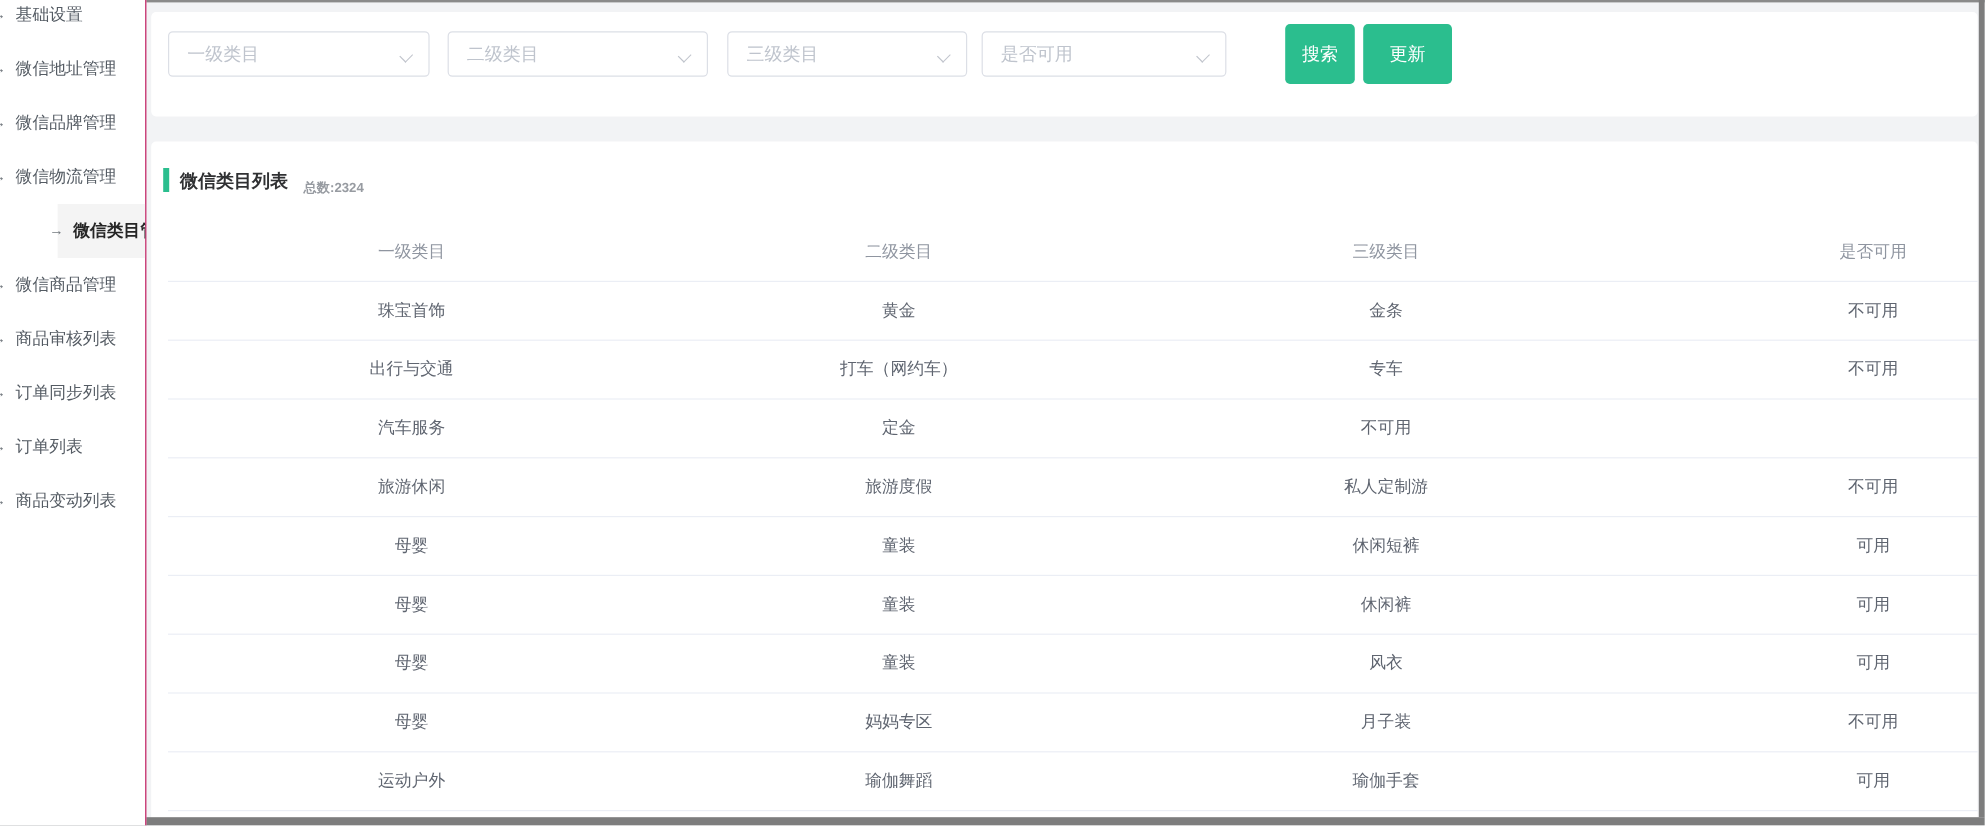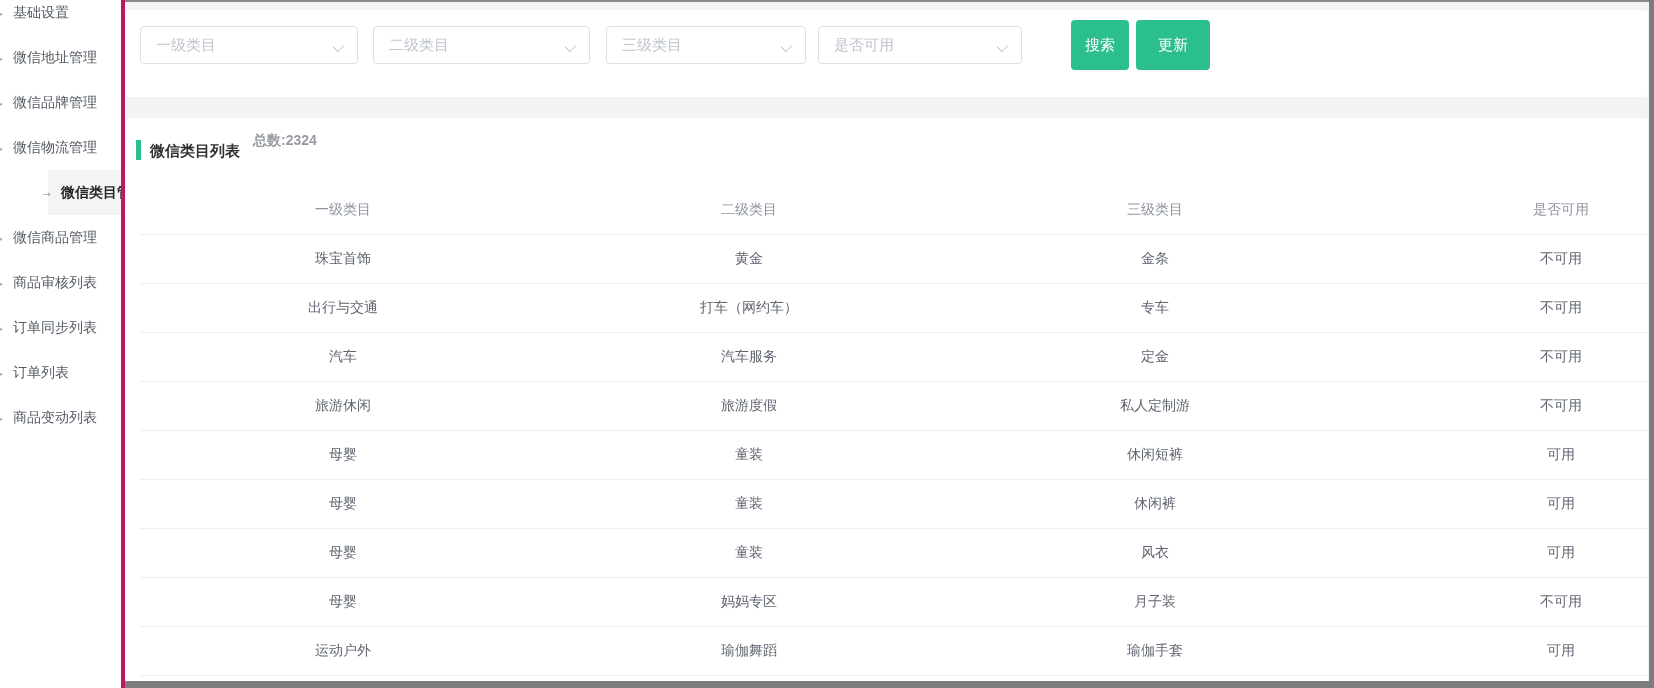--- a/index.html
+++ b/index.html
@@ -9,21 +9,21 @@
     font-family:"Liberation Sans","DejaVu Sans",sans-serif;
     -webkit-font-smoothing:antialiased;
   }
   
   .top-line{position:absolute;left:121px;right:0;top:0;height:2px;background:#8a8a8a;}
   .right-strip{position:absolute;right:0;top:0;width:5px;bottom:7px;background:#7d7d7d;}
   .bottom-bar{position:absolute;left:0;right:0;bottom:0;height:7px;background:#7d7d7d;}
   
   .sidebar{
     position:absolute;left:0;top:0;width:121px;height:688px;background:#fff;
-    border-right:4px solid #be185d;overflow:hidden;z-index:2;
+    border-right:1px solid #be185d;overflow:hidden;z-index:2;
   }
   .side-menu{position:absolute;left:0;top:-10px;right:0;}
   .side-item{
     position:relative;height:45px;line-height:45px;font-size:14px;color:#545b63;
     padding-left:13px;white-space:nowrap;cursor:pointer;
   }
   .side-item.active{background:#f4f4f4;font-weight:bold;color:#262626;margin-left:48px;}
   .side-arrow{
     position:absolute;left:-7px;top:0;width:14px;font-size:12px;color:#73797f;
     font-weight:normal;
@@ -54,21 +54,21 @@
   }
   .btn-search{width:58px;margin-right:7px;}
   .btn-update{width:74px;}
   
   .panel-header{position:relative;height:68px;}
   .accent{position:absolute;left:10px;top:22px;width:5px;height:20px;background:#2bbe8e;}
   .panel-title{
     position:absolute;left:24px;top:24px;font-size:15px;font-weight:bold;color:#303133;
   }
   .panel-total{
-    position:absolute;left:127px;top:14px;font-size:14px;font-weight:600;color:#979ba1;
+    position:absolute;left:127px;top:31px;font-size:11px;font-weight:600;color:#979ba1;
   }
   
   .wtable{margin-left:14px;width:1624px;}
   .thead,.trow{display:flex;height:48px;align-items:center;border-bottom:1px solid #ebeef5;}
   .hcell{
     width:406px;text-align:center;font-size:14px;color:#8f95a0;font-weight:500;
   }
   .tcell{width:406px;text-align:center;font-size:14px;color:#5f6570;}
 </style>
 </head>
@@ -134,21 +134,20 @@
           <div class="tcell">金条</div>
           <div class="tcell">不可用</div>
         </div>
         <div class="trow">
           <div class="tcell">出行与交通</div>
           <div class="tcell">打车（网约车）</div>
           <div class="tcell">专车</div>
           <div class="tcell">不可用</div>
         </div>
         <div class="trow">
-          <div class="tcell">汽车</div>
           <div class="tcell">汽车服务</div>
           <div class="tcell">定金</div>
           <div class="tcell">不可用</div>
         </div>
         <div class="trow">
           <div class="tcell">旅游休闲</div>
           <div class="tcell">旅游度假</div>
           <div class="tcell">私人定制游</div>
           <div class="tcell">不可用</div>
         </div>

